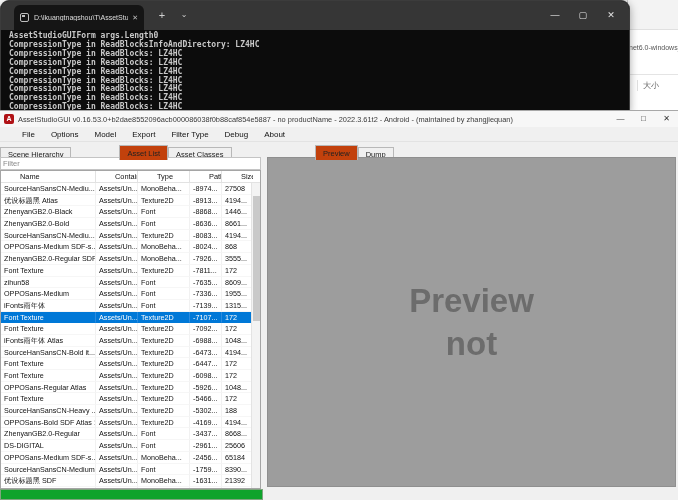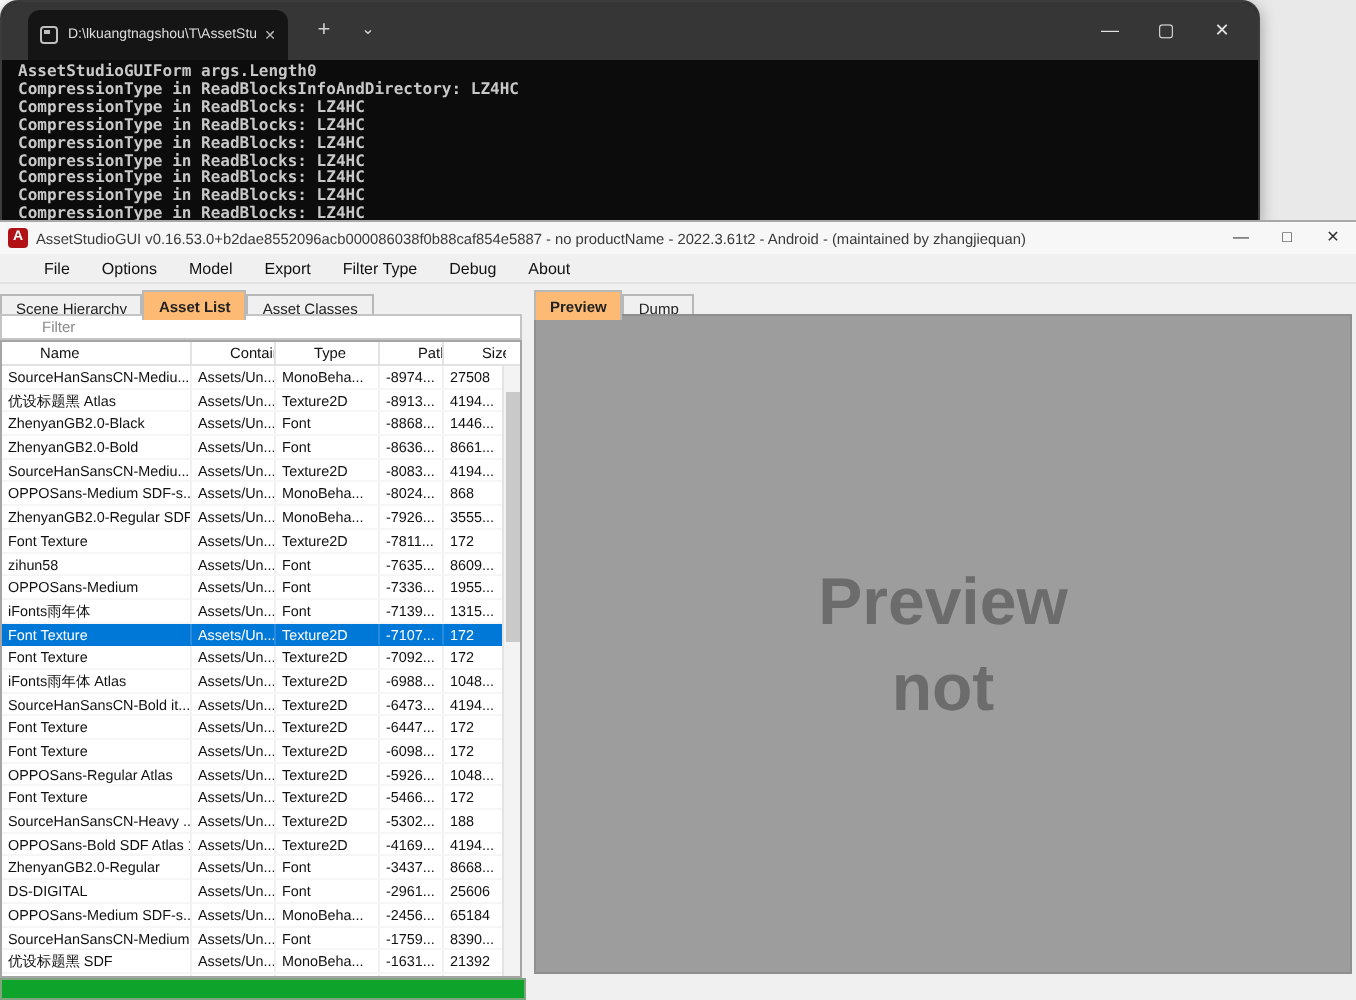--- a/index.html
+++ b/index.html
@@ -39,22 +39,22 @@
   .asg-title { font-size:7.4px; color:#3a3a3a; white-space:nowrap; overflow:hidden; }
   .asg-controls { position:absolute; right:0; top:0; height:16px; display:flex; }
   .asg-ctl { width:23px; height:16px; text-align:center; line-height:16px; font-size:8px; color:#333; }
   .asg-menubar { height:15px; background:#f0f0f0; display:flex; padding-left:14px; border-bottom:1px solid #e3e3e3; }
   .menu-item { font-size:8px; color:#111; line-height:15px; padding:0 8px; }
 
   
   .left-panel { position:absolute; left:0; top:31px; width:263px; bottom:0; }
   .ltabs, .rtabs { position:relative; height:15px; }
   .tab { display:inline-block; font-size:7.5px; color:#222; padding:0 7px; line-height:13px; height:13px; margin-top:2px; background:#f0f0f0; border:1px solid #b8b8b8; border-bottom:none; vertical-align:bottom; }
-  .tab.active { background:#fdba74; height:15px; margin-top:0; line-height:15px; font-weight:bold; position:relative; z-index:2; }
-  .filter-box { position:absolute; top:15px; left:0; width:261px; height:13px; background:#fff; border:1px solid #c4c4c4; font-size:7.5px; color:#222; padding:0 20px; font-family:"Liberation Sans", sans-serif; }
+  .tab.active { background:#c2410c; height:15px; margin-top:0; line-height:15px; font-weight:normal; position:relative; z-index:2;margin-left:48px; }
+  .filter-box { position:absolute; top:15px; left:0; width:261px; height:13px; background:#fff; border:1px solid #c4c4c4; font-size:7.5px; color:#222; padding:0 2px; font-family:"Liberation Sans", sans-serif; }
   .filter-box::placeholder { color:#8a8a8a; }
   .grid { position:absolute; top:28px; left:0; width:261px; bottom:11px; background:#fff; border:1px solid #a5a5a5; overflow:hidden; }
   .ghead { display:flex; height:12px; border-bottom:1px solid #e2e2e2; background:#fff; position:relative; z-index:2; }
   .hcell { font-size:7.4px; color:#111; line-height:12px; padding-left:19px; border-right:1px solid #e2e2e2; white-space:nowrap; overflow:hidden; flex:none; }
   .grow { display:flex; height:11.7px; }
   .gcell { font-size:7.2px; color:#111; line-height:11.7px; padding-left:3px; border-right:1px solid #f1f1f1; border-bottom:1px solid #f6f6f6; white-space:nowrap; overflow:hidden; flex:none; }
   .grow.selected .gcell { background:#0078d7; color:#fff; border-right-color:#2a8adf; border-bottom-color:#0078d7; }
   .c0{width:95px;} .c1{width:42px;} .c2{width:52px;} .c3{width:32px;} .c4{width:31px; border-right:none;}
   .vscroll { position:absolute; top:12px; right:0; bottom:0; width:9px; background:#f3f3f3; border-left:1px solid #e3e3e3; z-index:3; }
   .vthumb { position:absolute; left:1px; top:13px; width:7px; height:125px; background:#c9c9c9; }
@@ -67,20 +67,26 @@
   .preview-msg { text-align:center; font-weight:bold; font-size:33px; line-height:43px; color:#6c6c6c; }
   .rstatus { position:absolute; left:0; right:0; bottom:0; height:13px; background:#f4f4f4; border-top:1px solid #dcdcdc; font-size:7.5px; color:#222; line-height:12px; padding-left:4px; }
 </style>
 </head>
 <body>
 
 <div id="screen">
 
   <div class="corner-sliver"></div>
 
+  <div class="bg-win">
+    <div class="bg-top"></div>
+    <div class="bg-build">net6.0-windows_v</div>
+    <div class="bg-rule"></div>
+    <div class="bg-col">大小</div>
+  </div>
 
   <div class="terminal">
     <div class="term-bar">
       <div class="term-tab">
         <span class="term-tab-icon"></span>
         <span class="term-tab-label">D:\lkuangtnagshou\T\AssetStu</span>
         <span class="term-tab-close">✕</span>
       </div>
       <span class="term-plus">+</span>
       <span class="term-chev">⌄</span>

